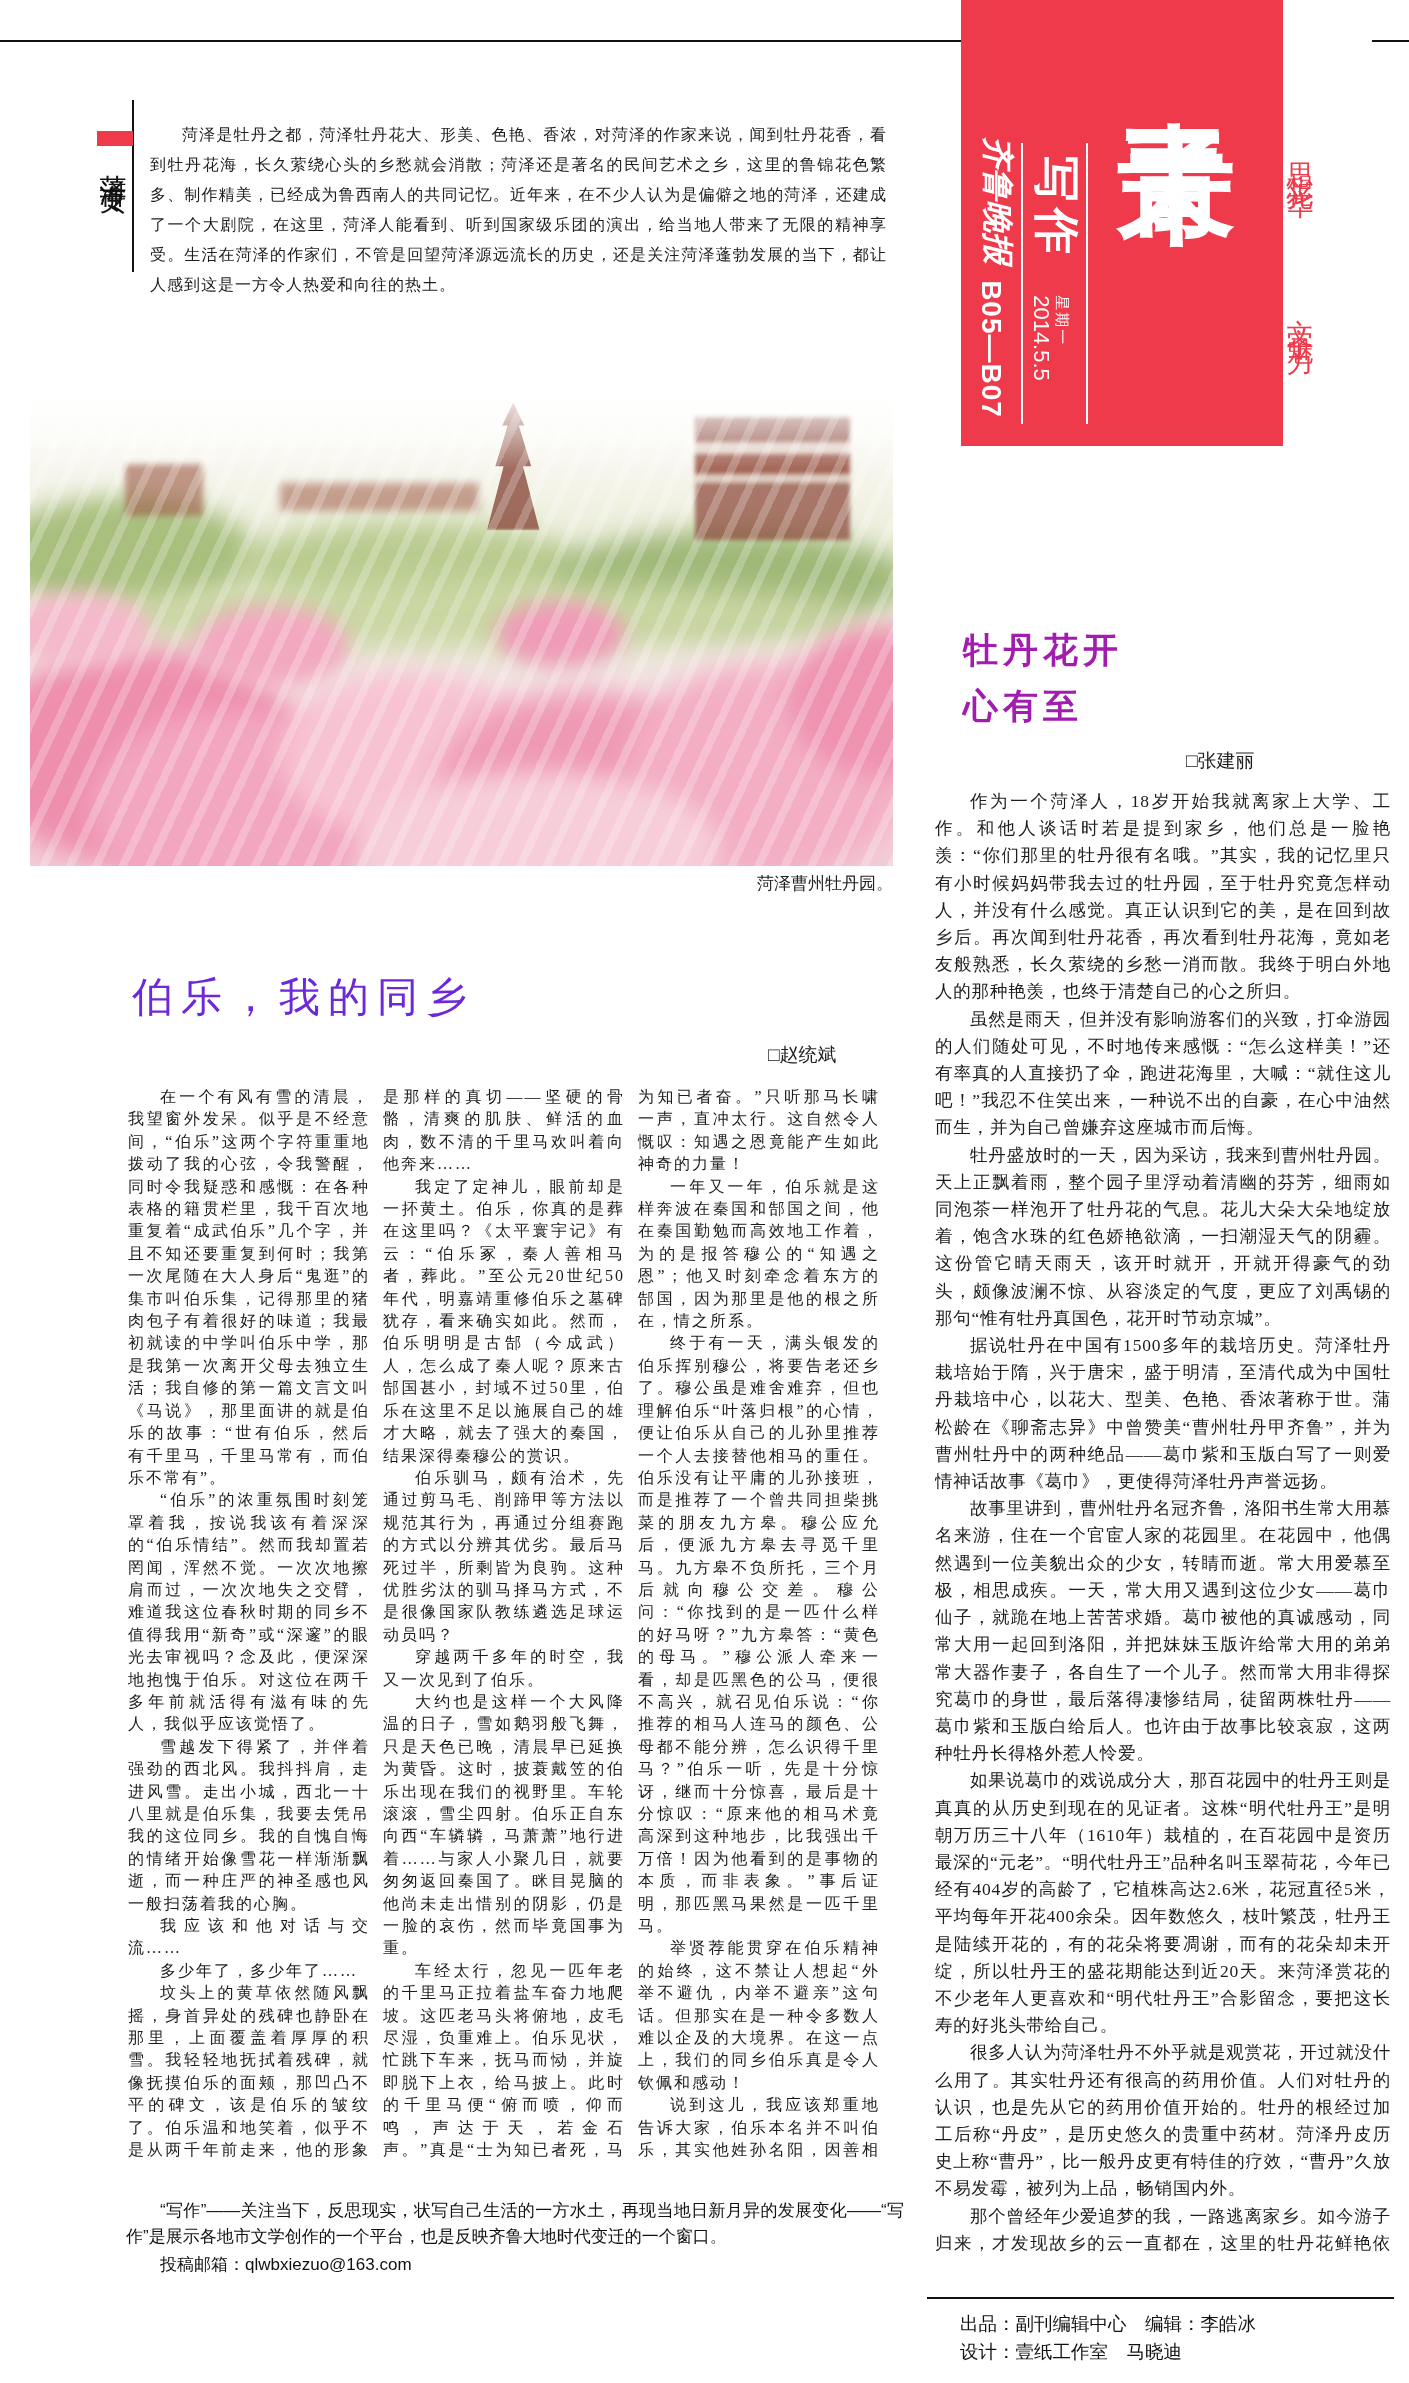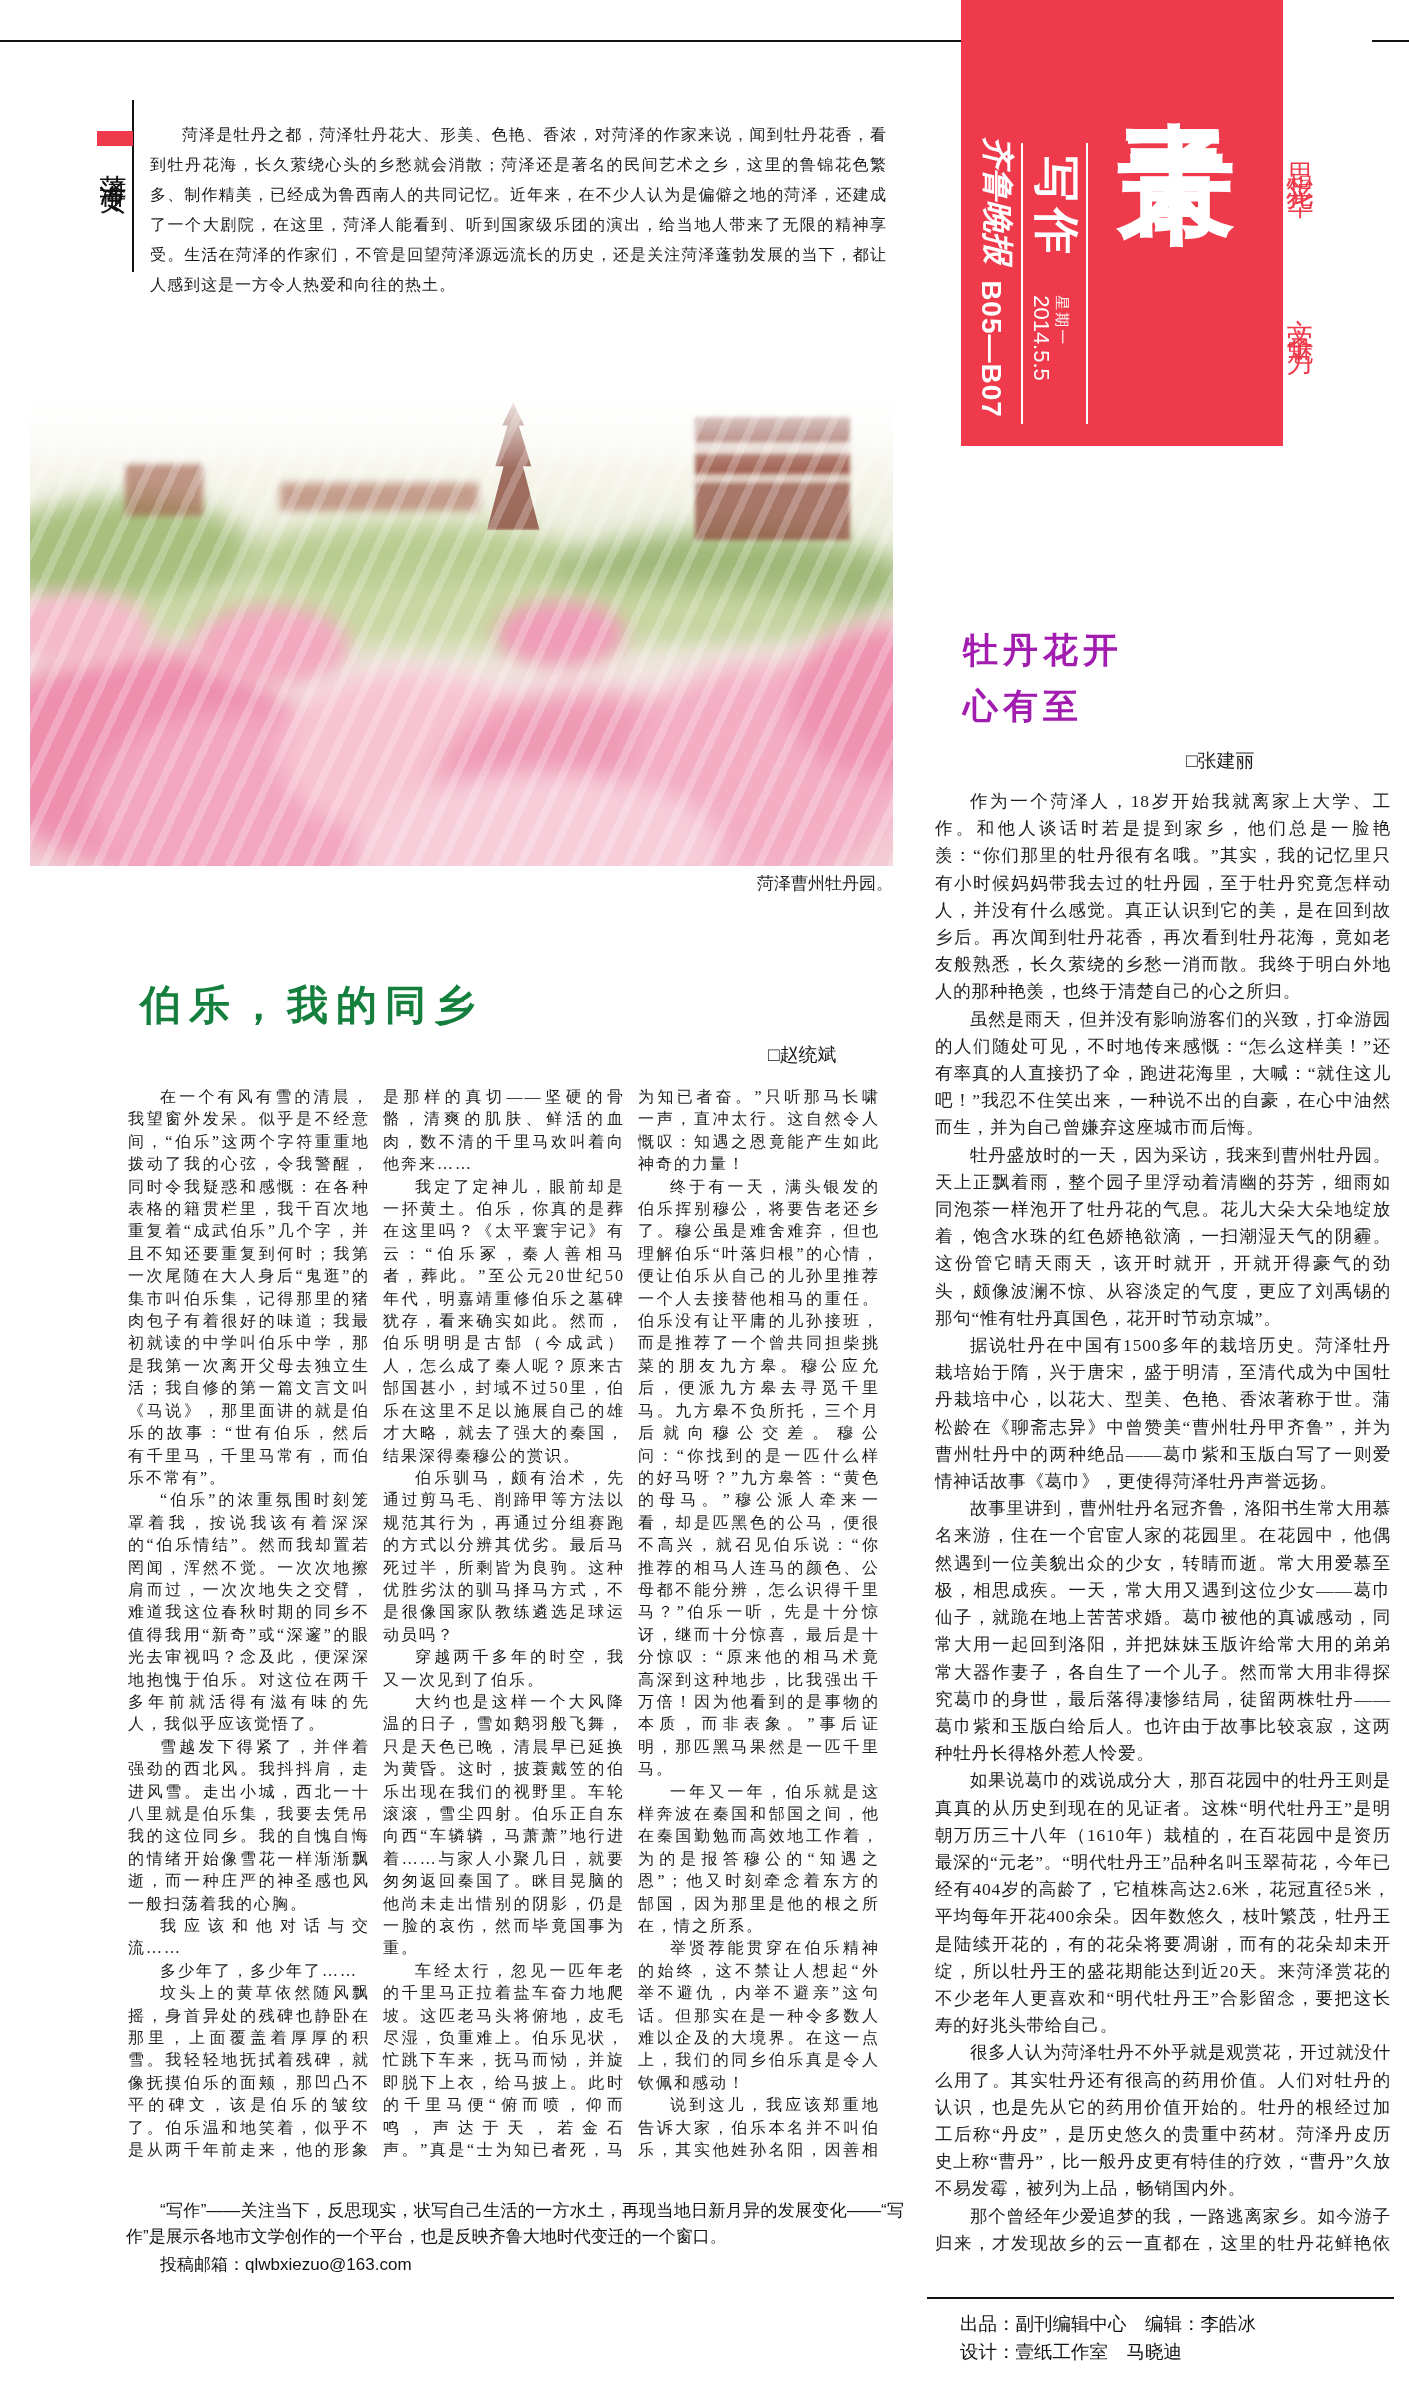--- a/index.html
+++ b/index.html
@@ -53,22 +53,22 @@
   .p5{left:69%;top:57%;width:33%;height:46%;background:#f3aec4;filter:blur(14px);}
   .p6{left:88%;top:49%;width:22%;height:32%;background:#ee92b0;filter:blur(12px);}
   .p7{left:19%;top:45%;width:18%;height:17%;background:#f2a9c0;filter:blur(10px);}
   .p8{left:54%;top:44%;width:15%;height:14%;background:#ef9cb8;filter:blur(10px);}
   .p9{left:-3%;top:42%;width:17%;height:16%;background:#f4b9ca;filter:blur(10px);}
   .p10{left:38%;top:80%;width:42%;height:32%;background:#f6cdd9;filter:blur(12px);}
   .streaks{inset:0;background:repeating-linear-gradient(115deg,rgba(255,255,255,0) 0 16px,rgba(255,255,255,.42) 16px 24px);opacity:.55;}
   .skyfade{inset:0 0 auto 0;height:16%;background:linear-gradient(180deg,rgba(255,255,255,.9),rgba(255,255,255,0));}
   .caption{position:absolute;left:540px;top:872px;width:353px;text-align:right;font-size:17px;color:#222;}
   
-  .main-title{position:absolute;left:124px;top:962px;margin:16px;font-family:"Liberation Sans",sans-serif;
-              font-weight:bold;font-size:41px;letter-spacing:8px;color:#15803d;}
+  .main-title{position:absolute;left:124px;top:962px;margin:8px;font-family:"Liberation Sans",sans-serif;
+              font-weight:normal;font-size:41px;letter-spacing:8px;color:#6d28d9;}
   .main-byline{position:absolute;left:768px;top:1042px;font-size:19px;}
   .main-body{position:absolute;left:128px;top:1086px;width:752px;height:1080px;overflow:hidden;
              column-count:3;column-gap:13px;font-size:16px;line-height:22.4px;letter-spacing:2px;text-align:justify;}
   .main-body p{margin:0;text-indent:2em;}
   
   .right-title{position:absolute;left:963px;top:622px;font-family:"Liberation Sans",sans-serif;
                font-weight:bold;font-size:35px;line-height:56px;letter-spacing:5px;color:#a21caf;}
   .right-byline{position:absolute;left:1186px;top:748px;font-size:19px;}
   .right-body{position:absolute;left:935px;top:788px;width:456px;height:1464px;overflow:hidden;
               font-size:17.5px;line-height:27.2px;letter-spacing:.8px;text-align:justify;}
@@ -145,22 +145,22 @@
       <p>“伯乐”的浓重氛围时刻笼罩着我，按说我该有着深深的“伯乐情结”。然而我却置若罔闻，浑然不觉。一次次地擦肩而过，一次次地失之交臂，难道我这位春秋时期的同乡不值得我用“新奇”或“深邃”的眼光去审视吗？念及此，便深深地抱愧于伯乐。对这位在两千多年前就活得有滋有味的先人，我似乎应该觉悟了。</p>
       <p>雪越发下得紧了，并伴着强劲的西北风。我抖抖肩，走进风雪。走出小城，西北一十八里就是伯乐集，我要去凭吊我的这位同乡。我的自愧自悔的情绪开始像雪花一样渐渐飘逝，而一种庄严的神圣感也风一般扫荡着我的心胸。</p>
       <p>我应该和他对话与交流……</p>
       <p>多少年了，多少年了……</p>
       <p>坟头上的黄草依然随风飘摇，身首异处的残碑也静卧在那里，上面覆盖着厚厚的积雪。我轻轻地抚拭着残碑，就像抚摸伯乐的面颊，那凹凸不平的碑文，该是伯乐的皱纹了。伯乐温和地笑着，似乎不是从两千年前走来，他的形象是那样的真切——坚硬的骨骼，清爽的肌肤、鲜活的血肉，数不清的千里马欢叫着向他奔来……</p>
       <p>我定了定神儿，眼前却是一抔黄土。伯乐，你真的是葬在这里吗？《太平寰宇记》有云：“伯乐冢，秦人善相马者，葬此。”至公元20世纪50年代，明嘉靖重修伯乐之墓碑犹存，看来确实如此。然而，伯乐明明是古郜（今成武）人，怎么成了秦人呢？原来古郜国甚小，封域不过50里，伯乐在这里不足以施展自己的雄才大略，就去了强大的秦国，结果深得秦穆公的赏识。</p>
       <p>伯乐驯马，颇有治术，先通过剪马毛、削蹄甲等方法以规范其行为，再通过分组赛跑的方式以分辨其优劣。最后马死过半，所剩皆为良驹。这种优胜劣汰的驯马择马方式，不是很像国家队教练遴选足球运动员吗？</p>
       <p>穿越两千多年的时空，我又一次见到了伯乐。</p>
       <p>大约也是这样一个大风降温的日子，雪如鹅羽般飞舞，只是天色已晚，清晨早已延换为黄昏。这时，披蓑戴笠的伯乐出现在我们的视野里。车轮滚滚，雪尘四射。伯乐正自东向西“车辚辚，马萧萧”地行进着……与家人小聚几日，就要匆匆返回秦国了。眯目晃脑的他尚未走出惜别的阴影，仍是一脸的哀伤，然而毕竟国事为重。</p>
       <p>车经太行，忽见一匹年老的千里马正拉着盐车奋力地爬坡。这匹老马头将俯地，皮毛尽湿，负重难上。伯乐见状，忙跳下车来，抚马而恸，并旋即脱下上衣，给马披上。此时的千里马便“俯而喷，仰而鸣，声达于天，若金石声。”真是“士为知已者死，马为知已者奋。”只听那马长啸一声，直冲太行。这自然令人慨叹：知遇之恩竟能产生如此神奇的力量！</p>
+      <p>一年又一年，伯乐就是这样奔波在秦国和郜国之间，他在秦国勤勉而高效地工作着，为的是报答穆公的“知遇之恩”；他又时刻牵念着东方的郜国，因为那里是他的根之所在，情之所系。</p>
       <p>终于有一天，满头银发的伯乐挥别穆公，将要告老还乡了。穆公虽是难舍难弃，但也理解伯乐“叶落归根”的心情，便让伯乐从自己的儿孙里推荐一个人去接替他相马的重任。伯乐没有让平庸的儿孙接班，而是推荐了一个曾共同担柴挑菜的朋友九方皋。穆公应允后，便派九方皋去寻觅千里马。九方皋不负所托，三个月后就向穆公交差。穆公问：“你找到的是一匹什么样的好马呀？”九方皋答：“黄色的母马。”穆公派人牵来一看，却是匹黑色的公马，便很不高兴，就召见伯乐说：“你推荐的相马人连马的颜色、公母都不能分辨，怎么识得千里马？”伯乐一听，先是十分惊讶，继而十分惊喜，最后是十分惊叹：“原来他的相马术竟高深到这种地步，比我强出千万倍！因为他看到的是事物的本质，而非表象。”事后证明，那匹黑马果然是一匹千里马。</p>
-      <p>一年又一年，伯乐就是这样奔波在秦国和郜国之间，他在秦国勤勉而高效地工作着，为的是报答穆公的“知遇之恩”；他又时刻牵念着东方的郜国，因为那里是他的根之所在，情之所系。</p>
       <p>举贤荐能贯穿在伯乐精神的始终，这不禁让人想起“外举不避仇，内举不避亲”这句话。但那实在是一种令多数人难以企及的大境界。在这一点上，我们的同乡伯乐真是令人钦佩和感动！</p>
       <p>说到这儿，我应该郑重地告诉大家，伯乐本名并不叫伯乐，其实他姓孙名阳，因善相马，人们就用管天马的星宿伯乐以名之。</p>
     </div>
 
   <div class="right-title">
     <div>牡丹花开</div>
     <div>心有至</div>
   </div>
   <div class="right-byline">□张建丽</div>
   <div class="right-body">

